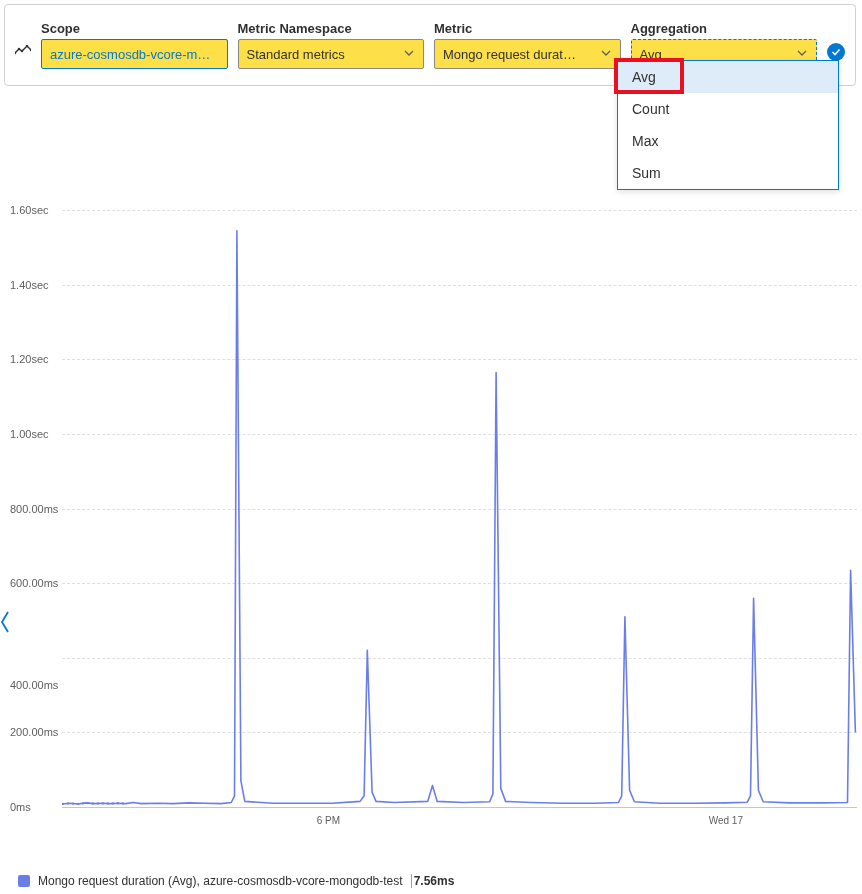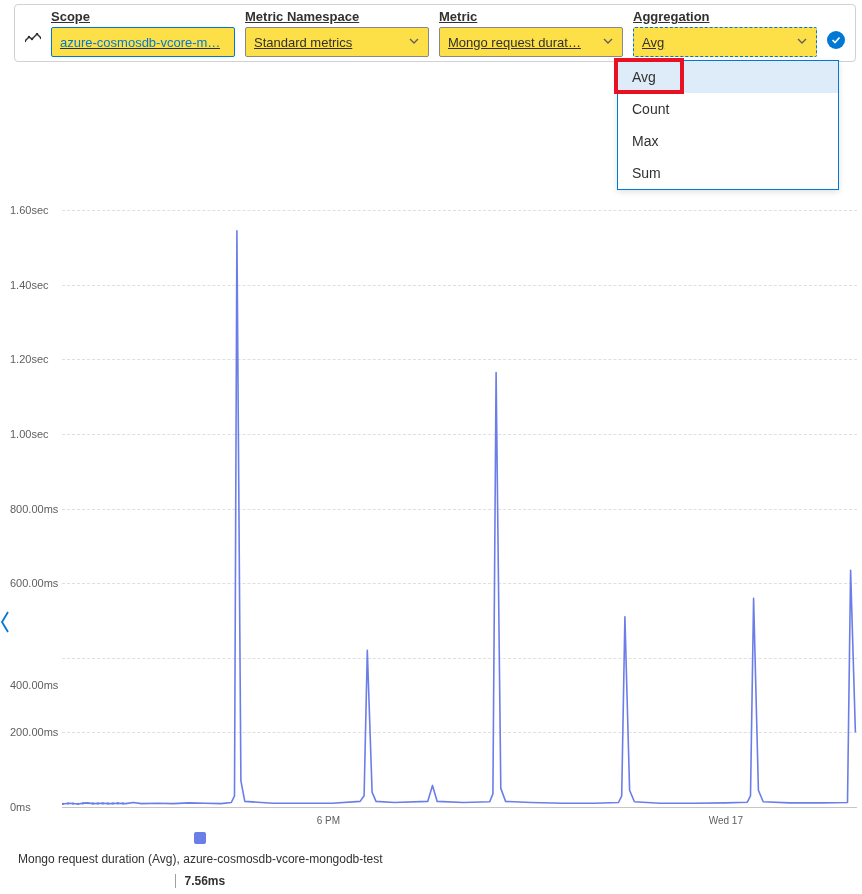--- a/index.html
+++ b/index.html
@@ -11,25 +11,24 @@
     width: 862px;
     height: 894px;
     position: relative;
     overflow: hidden;
   }
   .toolbar {
     display: flex;
     align-items: flex-start;
     border: 1px solid #d1d1d1;
     border-radius: 4px;
-    margin: 4px 6px 0 14px;
-    padding: 4px 10px;
+    margin: 4px 6px 0 4px;
+    padding: 16px 10px;
     gap: 10px;
     background: #fff;
-    text-decoration: underline;
   }
   .line-icon { margin-top: 22px; }
   .field { display: flex; flex-direction: column; gap: 3px; flex: 1; }
   .field-label { font-weight: 600; font-size: 13px; color: #323130; }
   .select-box {
     border: 1px solid #8a8886;
     border-radius: 2px;
     padding: 5px 8px;
     display: flex;
     justify-content: space-between;
@@ -153,28 +152,27 @@
   }
   .legend {
     position: absolute;
     bottom: 6px;
     left: 18px;
     display: flex;
     align-items: center;
     gap: 8px;
     font-size: 12px;
     color: #323130;
-    flex-direction: column;
   }
   .legend-swatch {
     width: 12px; height: 12px; background: #6b7ee8; border-radius: 2px;
   }
   .legend-value {
     border-left: 1px solid #a19f9d;
-    padding-left: 8px;
+    padding-left: 2px;
     font-weight: 600;
   }
   .truncate {
     white-space: nowrap;
     overflow: hidden;
     text-overflow: ellipsis;
   }
 </style>
 </head>
 <body>

